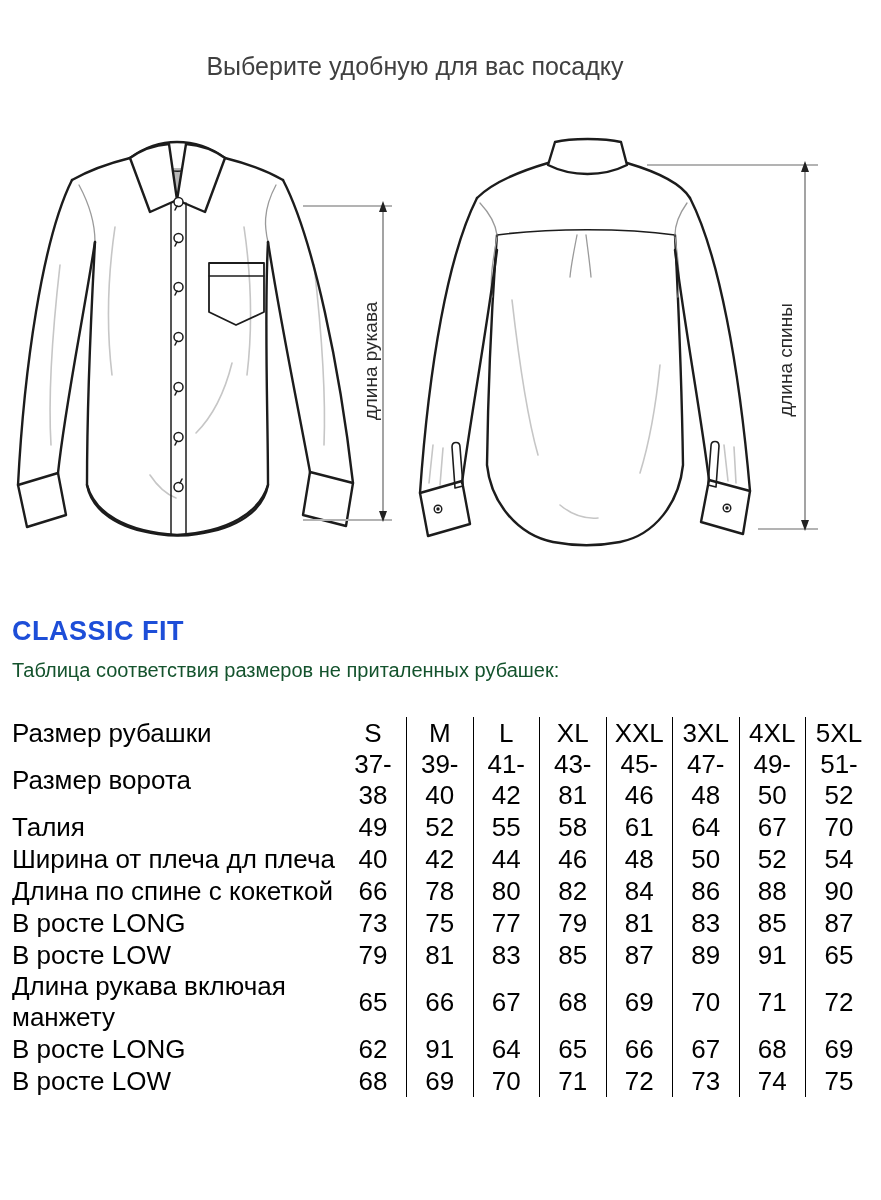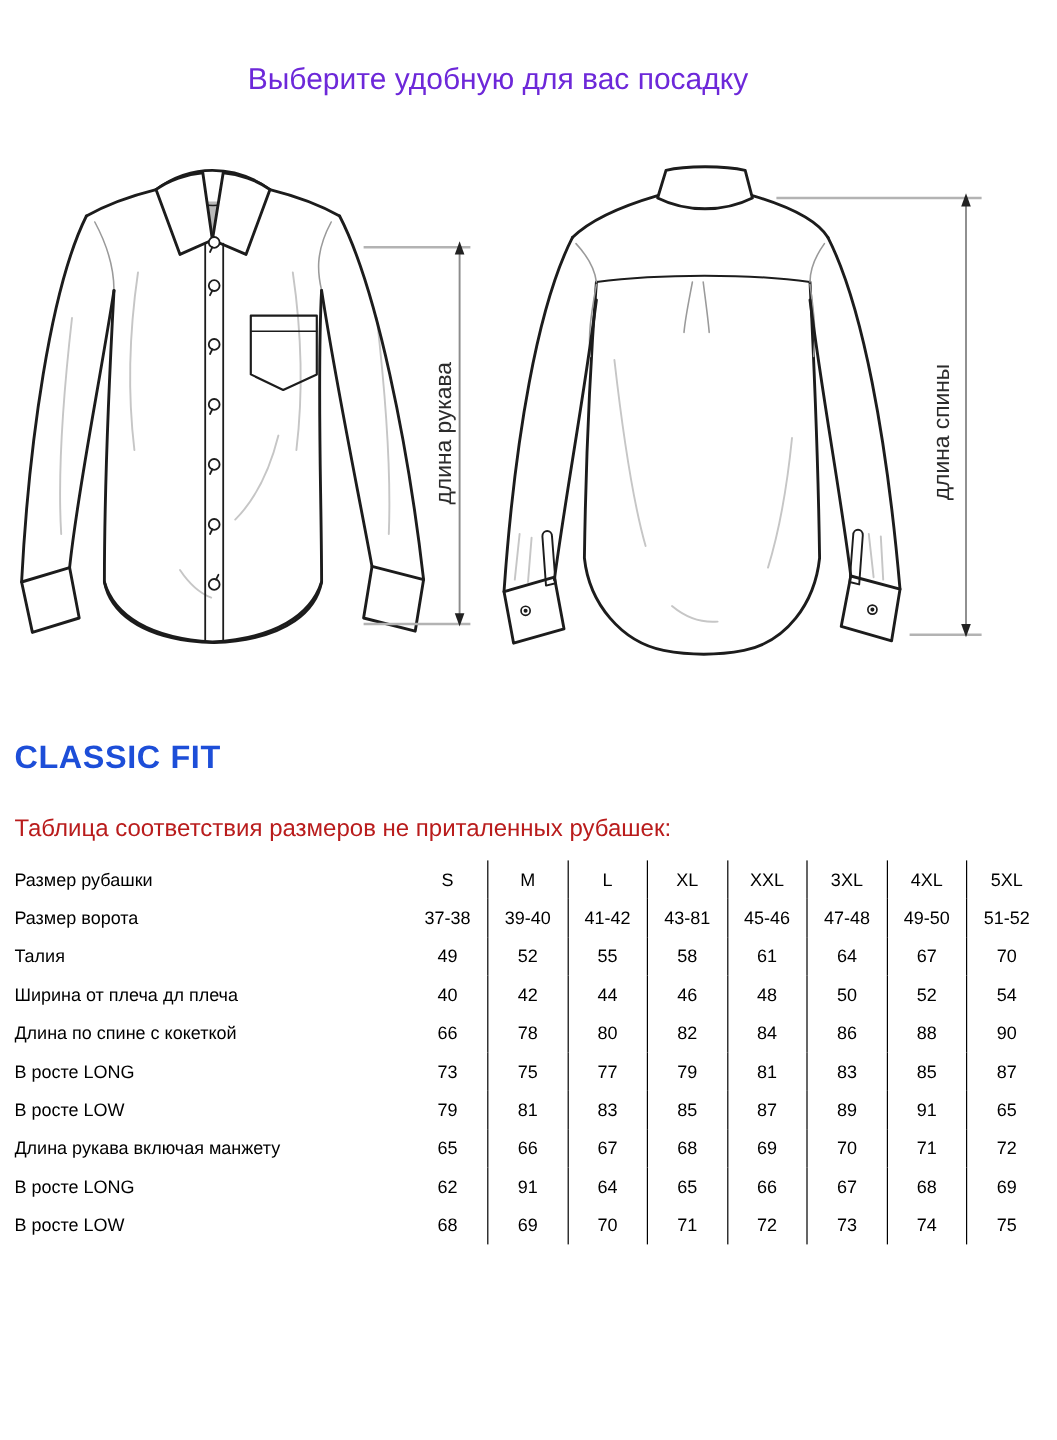--- a/index.html
+++ b/index.html
@@ -1,28 +1,28 @@
 <!DOCTYPE html>
 <html><head>
 <meta charset="utf-8">
 <style>
   html,body{margin:0;padding:0;background:#fff;}
   .page{position:relative;width:881px;height:1200px;background:#fff;overflow:hidden;
         font-family:"Liberation Sans","DejaVu Sans",sans-serif;color:#000;}
   .title{position:absolute;left:0;top:52px;width:830px;text-align:center;
-         font-size:25px;font-weight:400;color:#6d28d9;}
+         font-size:25px;font-weight:400;color:#404040;}
   .diagram{position:absolute;left:0;top:115px;width:881px;height:455px;}
   .diagram svg{position:absolute;left:0;top:0;}
   .measure-label{position:absolute;white-space:nowrap;font-size:19px;color:#2b2b2b;
          transform:translate(-50%,-50%) rotate(-90deg);}
   .fit-heading{position:absolute;left:12px;top:616px;font-size:27px;font-weight:900;
          letter-spacing:.5px;color:#1d4ed8;}
-  .caption{position:absolute;left:12px;top:680px;font-size:20px;color:#b91c1c;}
+  .caption{position:absolute;left:12px;top:659px;font-size:20px;color:#14532d;}
   .size-table{position:absolute;left:12px;top:717px;width:860px;
-         border-collapse:collapse;table-layout:fixed;font-size:15px;color:#000;}
+         border-collapse:collapse;table-layout:fixed;font-size:26px;color:#000;}
   .size-table tr{height:32px;}
   .size-table td{padding:0;vertical-align:middle;overflow:hidden;}
   .size-table td.lbl{width:328px;text-align:left;}
   .size-table td.val{text-align:center;}
   .size-table td.sep{border-left:1px solid #000;}
 </style>
 </head>
 <body>
 
 <div class="page">

